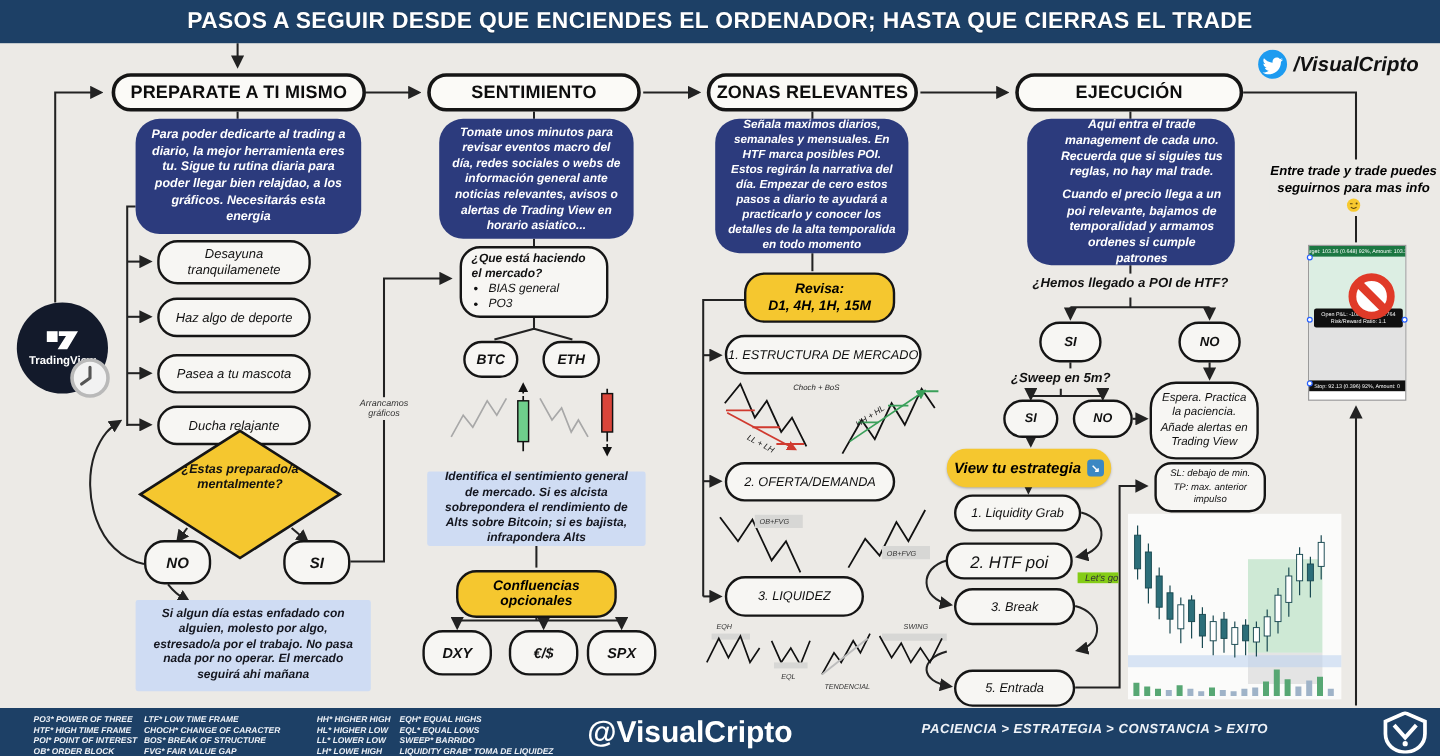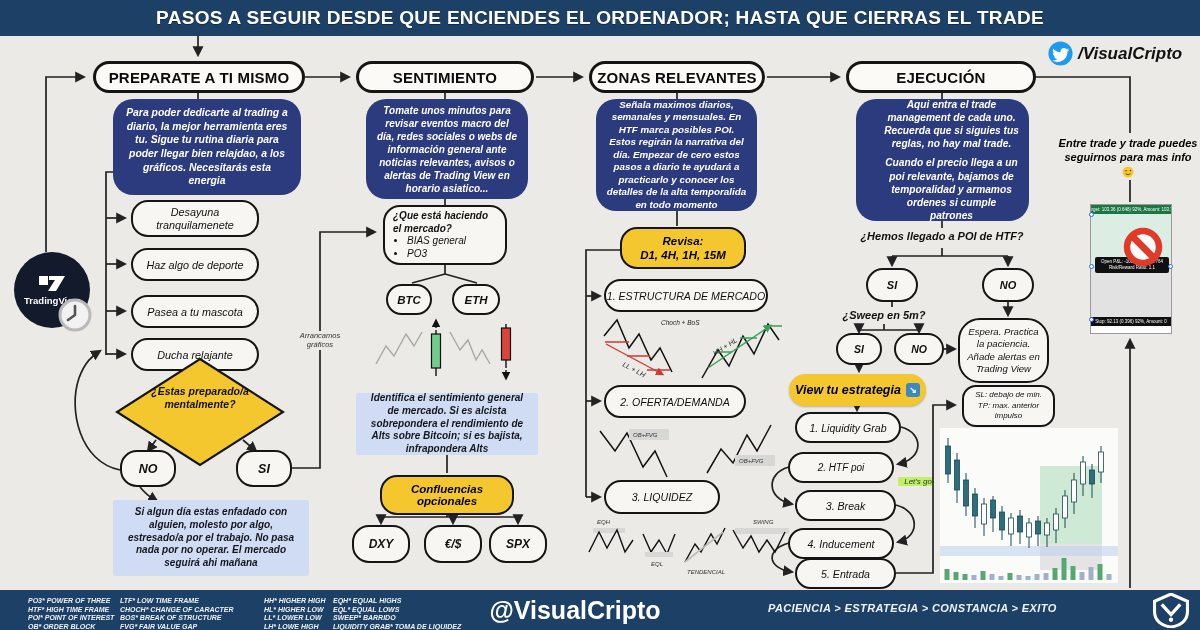--- a/index.html
+++ b/index.html
@@ -329,34 +329,31 @@
     <span style="display:inline-flex;align-items:center;justify-content:center;width:14px;height:14px;background:#3b88c3;color:#fff;border-radius:3px;font-size:9px;font-style:normal;">↘</span>
   </div>
   <div class="abs pill" style="left:962px;top:385px;width:93px;height:42px;font-size:8px;line-height:1.35;border-radius:14px;flex-direction:column;">
     <span>SL: debajo de min.</span>
     <span>TP: max. anterior impulso</span>
   </div>
 
   <div class="abs pill" style="left:795px;top:412px;width:106px;height:31px;font-size:10.6px;">
       <span>1. Liquidity Grab</span>
     </div>
-  <div class="abs pill" style="left:788px;top:452px;width:106px;height:31px;font-size:10px;">
+  <div class="abs pill" style="left:788px;top:452px;width:106px;height:31px;font-size:14px;">
       <span>2. HTF poi</span>
     </div>
   <div class="abs pill" style="left:795px;top:490px;width:101px;height:31px;font-size:10.6px;">
       <span>3. Break</span>
     </div>
-  <div class="abs pill" style="left:788px;top:528px;width:106px;height:31px;font-size:10.6px;">
-      <span>4. Inducement</span>
-    </div>
   <div class="abs pill" style="left:795px;top:558px;width:101px;height:31px;font-size:10.6px;">
       <span>5. Entrada</span>
     </div>
 
-  <div class="abs smalllabel" style="left:898px;top:477px;width:34px;font-size:8px;text-align:right;background:#bef264;">Let's go</div>
+  <div class="abs smalllabel" style="left:898px;top:477px;width:34px;font-size:8px;text-align:right;background:#84cc16;">Let's go</div>
 
   <svg class="abs chartpanel" viewBox="0 0 178 155">
     <rect x="0" y="0" width="178" height="155" fill="#fbfbfa"></rect>
     <rect x="100" y="38" width="62" height="78" fill="#bfe3c8" opacity="0.75"></rect>
     <rect x="100" y="116" width="62" height="26" fill="#dadada" opacity="0.7"></rect>
     <rect x="0" y="118" width="178" height="10" fill="#bcd2ee" opacity="0.55"></rect>
     <path d="M8,10V55M17,25V75M26,45V88M35,60V100M44,70V108M53,68V104M62,78V112M71,85V118M80,82V116M89,90V120M98,88V118M107,90V119M116,80V115M125,62V100M134,45V86M143,28V68M152,36V70M161,18V55" stroke="#1b4a52" stroke-width="1"></path>
     <g fill="#2c6e79" stroke="#1b4a52" stroke-width="0.8">
       <rect x="5.5" y="18" width="5" height="28"></rect>
         <rect x="14.5" y="32" width="5" height="30"></rect>

